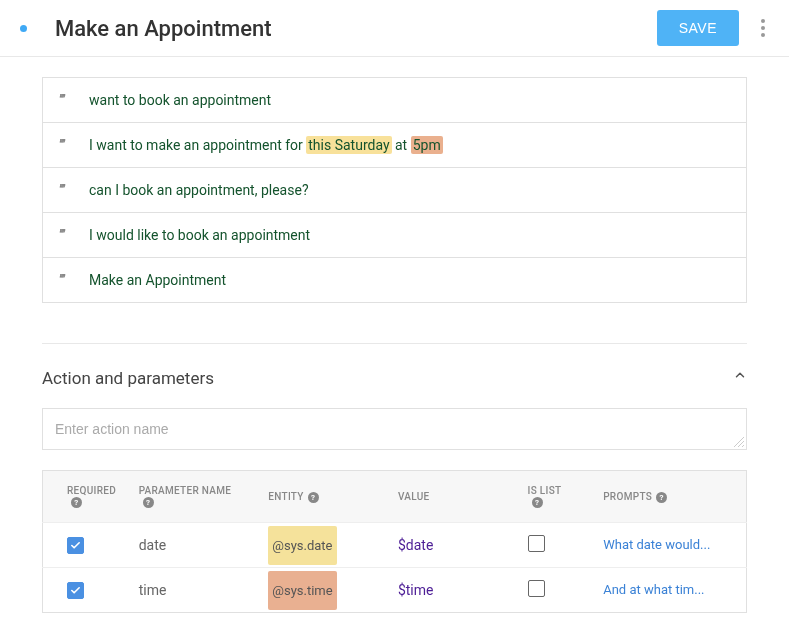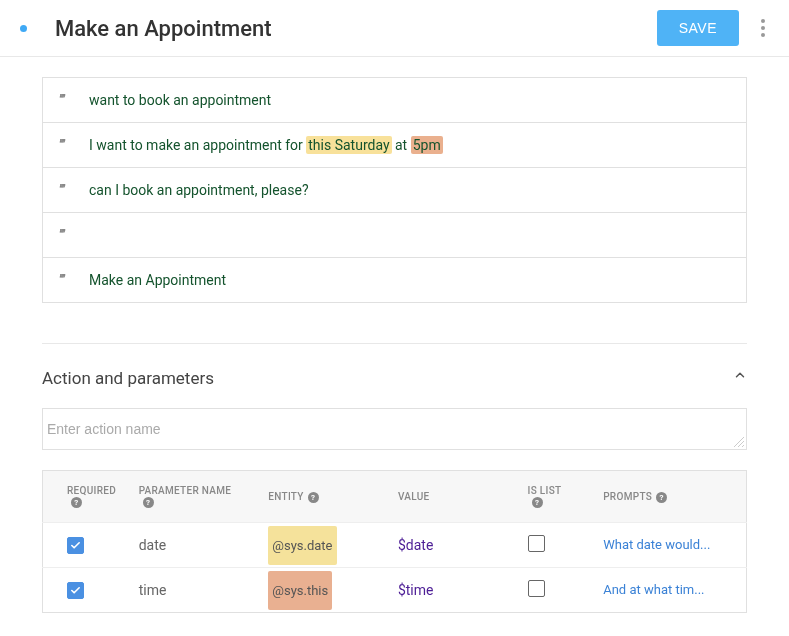--- a/index.html
+++ b/index.html
@@ -104,21 +104,21 @@
     font-size: 17px;
     font-weight: 400;
     color: #444;
   }
   .chevron {
     width: 14px;
     height: 14px;
   }
   .action-input-wrap {
     border: 1px solid #e0e0e0;
-    padding: 12px 4px;
+    padding: 12px 12px;
     margin-bottom: 20px;
     position: relative;
   }
   .action-input {
     border: none;
     width: 100%;
     font-size: 14px;
     color: #333;
     outline: none;
   }
@@ -228,20 +228,21 @@
       <div class="phrase-row">
         <span class="quote-icon" style="letter-spacing: -4px;">””</span>
         <span class="phrase-text">I want to make an appointment for <span class="hl-yellow">this Saturday</span> at <span class="hl-orange">5pm</span></span>
       </div>
       <div class="phrase-row">
         <span class="quote-icon" style="letter-spacing: -4px;">””</span>
         <span class="phrase-text">can I book an appointment, please?</span>
       </div>
       <div class="phrase-row">
         <span class="quote-icon" style="letter-spacing: -4px;">””</span>
+        <span class="phrase-text">I would like to book an appointment</span>
       </div>
       <div class="phrase-row">
         <span class="quote-icon" style="letter-spacing: -4px;">””</span>
         <span class="phrase-text">Make an Appointment</span>
       </div>
     </div>
 
   <hr class="section-divider">
 
   <div class="section-head">
@@ -286,21 +287,21 @@
             <span class="prompt-link">What date would...</span>
           </td>
         </tr>
         <tr>
           <td class="col-required"><span class="checkbox checked">
               <svg width="11" height="11" viewBox="0 0 24 24" fill="none" stroke="#fff" stroke-width="3.5" stroke-linecap="round" stroke-linejoin="round">
                 <polyline points="20 6 9 17 4 12"></polyline>
               </svg>
             </span></td>
           <td>time</td>
-          <td><span class="entity-chip entity-orange">@sys.this</span></td>
+          <td><span class="entity-chip entity-orange">@sys.time</span></td>
           <td><span class="value-link">$time</span></td>
           <td><span class="checkbox"></span></td>
           <td>
             <span class="prompt-link">And at what tim...</span>
           </td>
         </tr>
       </tbody>
   </table>
 </div>
 

